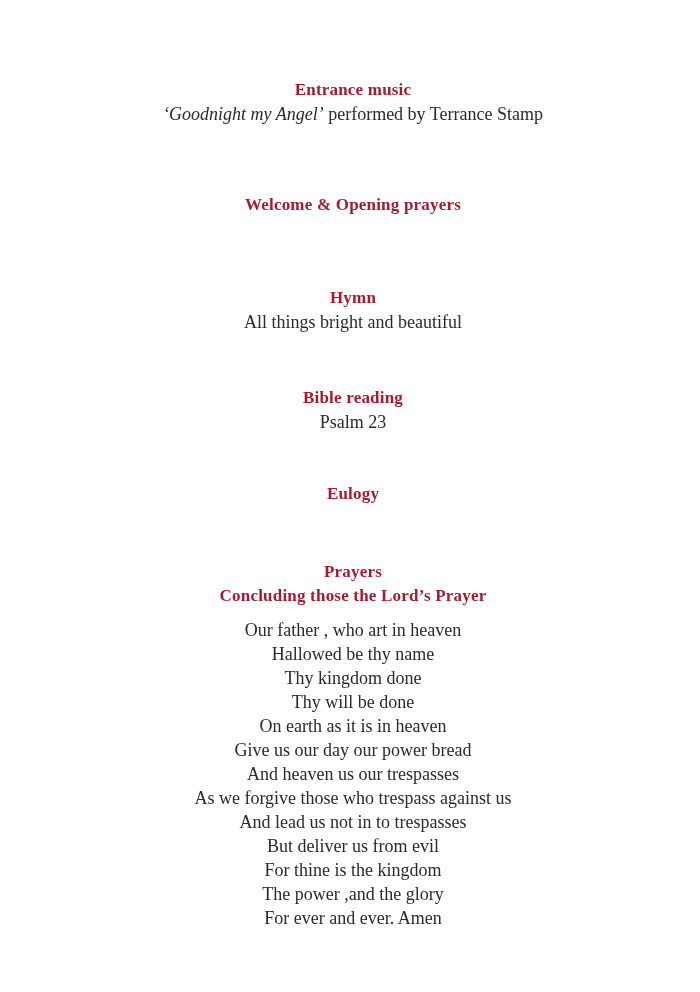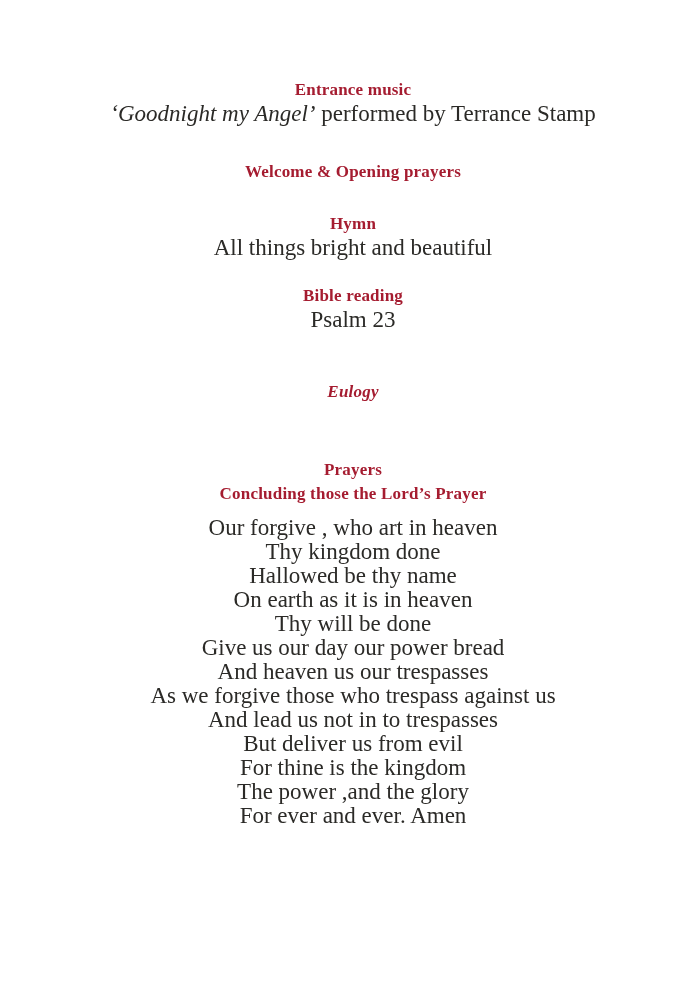--- a/index.html
+++ b/index.html
@@ -23,31 +23,31 @@
     padding-left: 6px;
   }
   .heading {
     font-weight: bold;
     color: #a51c30;
     font-size: 17px;
     line-height: 24px;
     letter-spacing: 0.2px;
   }
   .body-line {
-    font-size: 23px;
+    font-size: 18px;
     line-height: 24px;
     color: #2b2a27;
   }
   .italic {
     font-style: italic;
   }
-  .sec-welcome   { margin-top: 34px; }
-  .sec-hymn      { margin-top: 28px; }
-  .sec-bible     { margin-top: 24px; }
-  .sec-eulogy    { margin-top: 48px; font-style: italic; }
+  .sec-welcome   { margin-top: 67px; }
+  .sec-hymn      { margin-top: 69px; }
+  .sec-bible     { margin-top: 52px; }
+  .sec-eulogy    { margin-top: 48px; }
   .sec-prayers   { margin-top: 54px; }
   .prayer-lines  { margin-top: 10px; }
 </style>
 </head>
 <body>
 
 <div class="page">
 
   <div class="section">
     <div class="heading">Entrance music</div>
@@ -72,25 +72,25 @@
 
   <div class="section sec-eulogy">
     <div class="heading">Eulogy</div>
   </div>
 
   <div class="section sec-prayers">
     <div class="heading">Prayers</div>
     <div class="heading">Concluding those the Lord’s Prayer</div>
 
     <div class="prayer-lines">
-      <div class="body-line">Our forgive , who art in heaven</div>
+      <div class="body-line">Our father , who art in heaven</div>
+      <div class="body-line">Hallowed be thy name</div>
       <div class="body-line">Thy kingdom done</div>
-      <div class="body-line">Hallowed be thy name</div>
+      <div class="body-line">Thy will be done</div>
       <div class="body-line">On earth as it is in heaven</div>
-      <div class="body-line">Thy will be done</div>
       <div class="body-line">Give us our day our power bread</div>
       <div class="body-line">And heaven us our trespasses</div>
       <div class="body-line">As we forgive those who trespass against us</div>
       <div class="body-line">And lead us not in to trespasses</div>
       <div class="body-line">But deliver us from evil</div>
       <div class="body-line">For thine is the kingdom</div>
       <div class="body-line">The power ,and the glory</div>
       <div class="body-line">For ever and ever. Amen</div>
     </div>
   </div>

